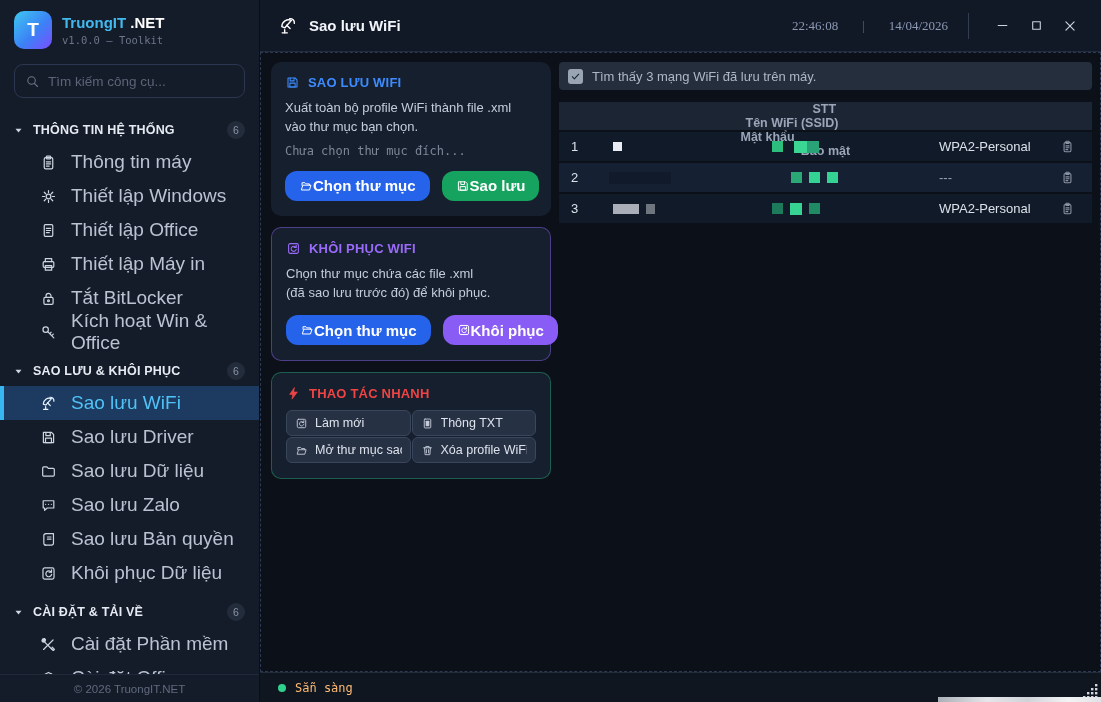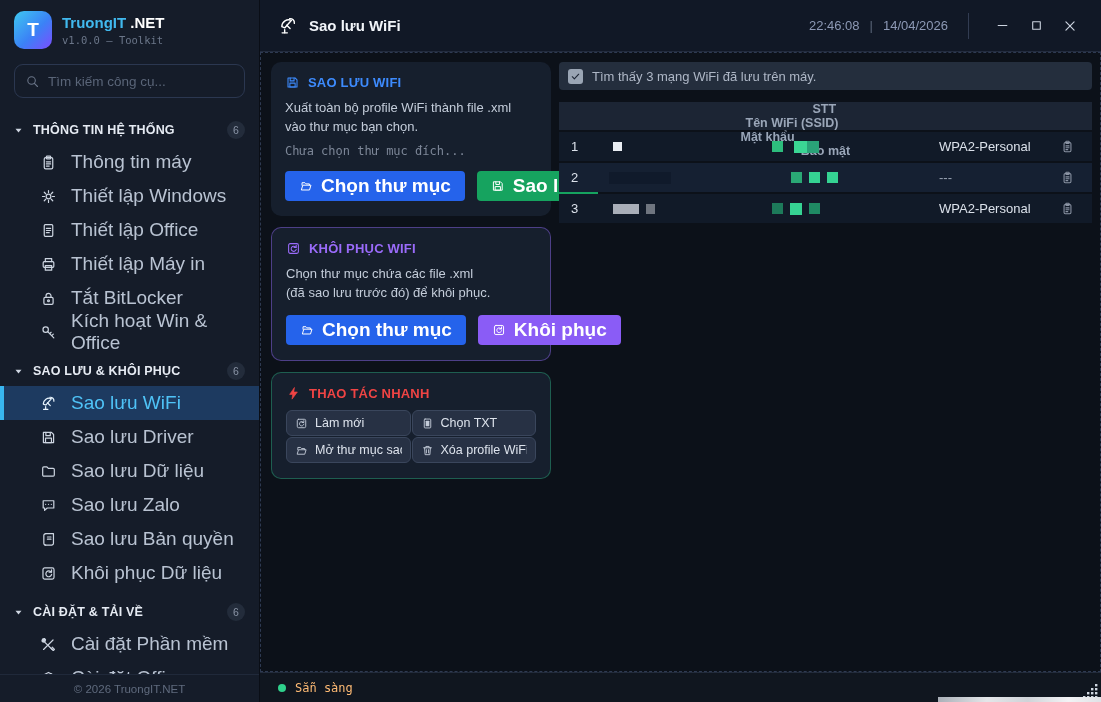--- a/index.html
+++ b/index.html
@@ -38,21 +38,21 @@
 
   
   .main { flex:1; display:flex; flex-direction:column; min-width:0; }
   .topbar { height:52px; background:#11182
 
 
 
 4; background:#111826; border-bottom:1px solid #232c3e; display:flex; align-items:center; padding:0 14px 0 18px; }
   .topbar .title-ic { width:20px; height:20px; color:#fff; margin-right:11px; }
   .topbar .title { font-size:15px; font-weight:bold; color:#f2f5fa; flex:1; }
-  .clockwrap { display:flex; align-items:center; gap:10px; font-family:Liberation Sans, sans-serif; font-size:13px; color:#8d99b5; }
+  .clockwrap { display:flex; align-items:center; gap:24px; font-family:Liberation Serif, serif; font-size:13px; color:#8d99b5; }
   .clock-sep { color:#5a6578; }
   .tb-divider { width:1px; height:26px; background:#323c52; margin:0 16px 0 20px; }
   .win-btn { width:34px; height:30px; display:flex; align-items:center; justify-content:center; color:#cdd4e0; background:transparent; border:none; }
   .win-btn .ic { width:13px; height:13px; }
   .win-btn.close .ic { width:14px; height:14px; }
 
   .content { flex:1; margin:0; border:1px dashed #2e3a52; background:#0c1119; display:flex; gap:8px; padding:9px 8px 10px 10px; min-height:0; }
 
   
   .leftcol { width:280px; flex:0 0 280px; display:flex; flex-direction:column; gap:11px; }
@@ -60,21 +60,21 @@
   .card.restore { border:1px solid rgba(144,101,246,.45); }
   .card.quick { border:1px solid rgba(42,190,133,.40); }
   .card-title { display:flex; align-items:center; gap:8px; font-size:13px; font-weight:bold; letter-spacing:.2px; margin-bottom:9px; }
   .card-title .ic { width:15px; height:15px; }
   .ct-blue { color:#3d8bfd; }
   .ct-purple { color:#9a6bfa; }
   .ct-green { color:#ef4444; }
   .card-desc { font-size:13px; color:#c4cdda; line-height:1.45; }
   .card-mono { font-family:"DejaVu Sans Mono", monospace; font-size:12px; color:#7d8798; margin-top:7px; }
   .btn-row { display:flex; gap:12px; margin-top:13px; }
-  .btn { display:flex; align-items:center; gap:8px; border:none; border-radius:4px; font-size:19px; font-weight:bold; color:#fff; padding:0 14px; height:30px; white-space:nowrap; }
+  .btn { display:flex; align-items:center; gap:0; border:none; border-radius:12px; font-size:15px; font-weight:bold; color:#fff; padding:0 14px; height:30px; white-space:nowrap; }
   .btn .ic { width:14px; height:14px; }
   .btn-blue { background:#2563eb; }
   .btn-green { background:#16a35f; }
   .btn-purple { background:#8a5cf6; }
   .quick-grid { display:grid; grid-template-columns:1fr 1fr; gap:1px; margin-top:2px; }
   .qbtn { display:flex; align-items:center; gap:7px; background:#273144; border:1px solid #3a465c; border-radius:6px; height:26px; padding:0 8px; color:#dde3ec; font-size:12.5px; overflow:hidden; white-space:nowrap; }
   .qbtn .ic { width:13px; height:13px; color:#c3cbd8; }
   .qbtn .qlbl { overflow:hidden; }
 
   
@@ -450,21 +450,21 @@
                 </span>
                 <span class="qlbl">Làm mới</span>
               </button>
               <button class="qbtn">
                 <span class="ic">
                   <svg viewBox="0 0 24 24">
                     <rect x="6" y="3.8" width="12" height="16.4" rx="1.5"></rect>
                     <rect x="8.6" y="7" width="6.8" height="10" rx="1" fill="currentColor" stroke="none"></rect>
                   </svg>
                 </span>
-                <span class="qlbl">Chọn TXT</span>
+                <span class="qlbl">Thông TXT</span>
               </button>
               <button class="qbtn">
                 <span class="ic">
                   <svg viewBox="0 0 24 24">
                     <path d="M4.2 18.2l2.3-7.6h14l-2.3 7.6z"></path>
                     <path d="M5.2 10.6V6.4h5l2 2h5.6v2.2"></path>
                   </svg>
                 </span>
                 <span class="qlbl">Mở thư mục sao lưu</span>
               </button>

